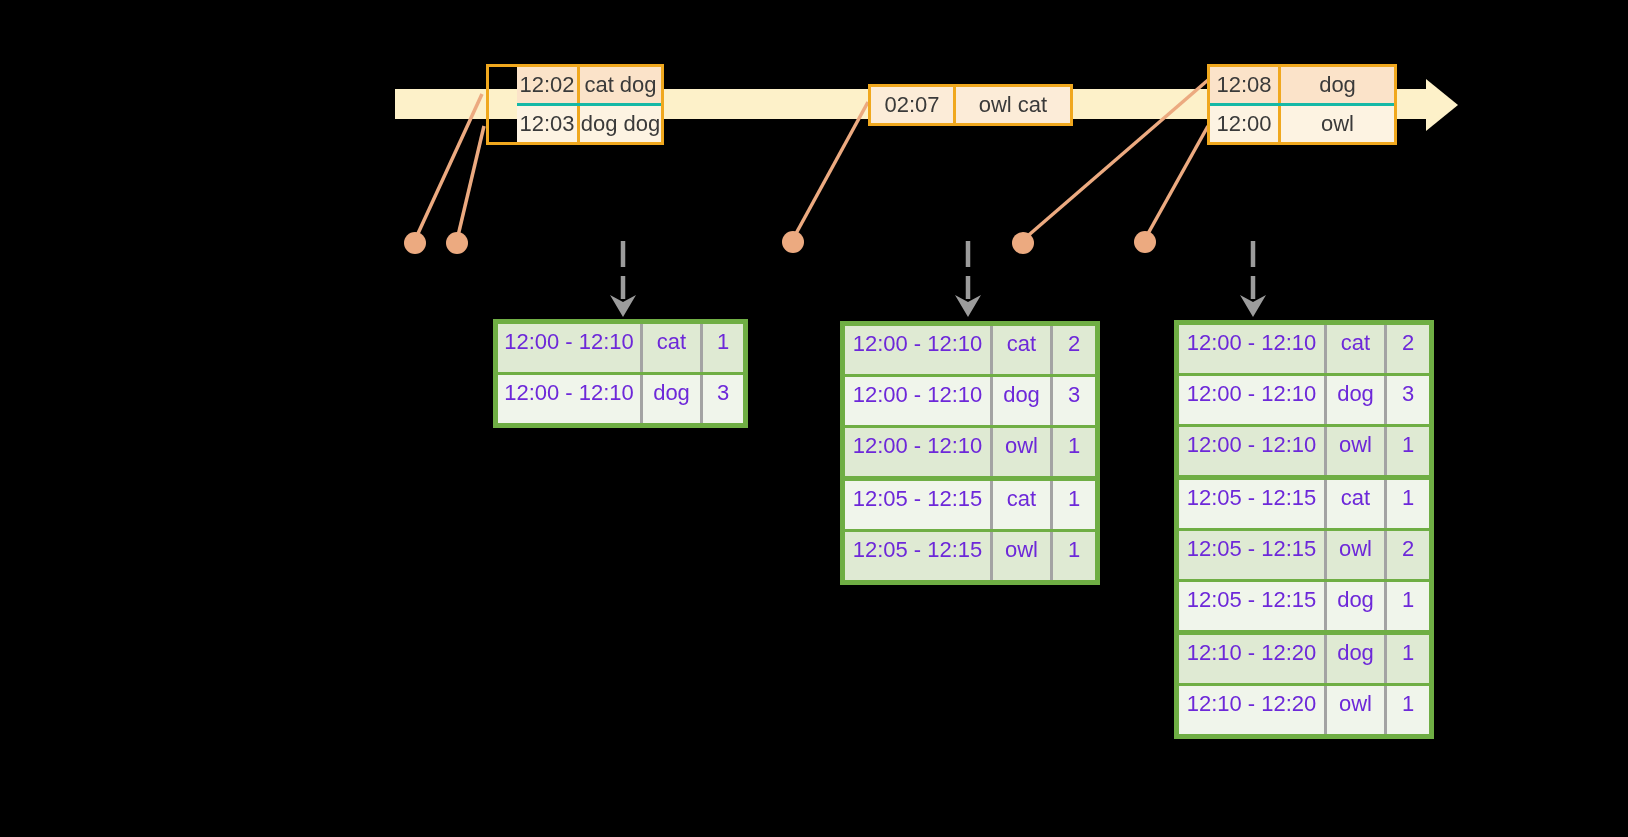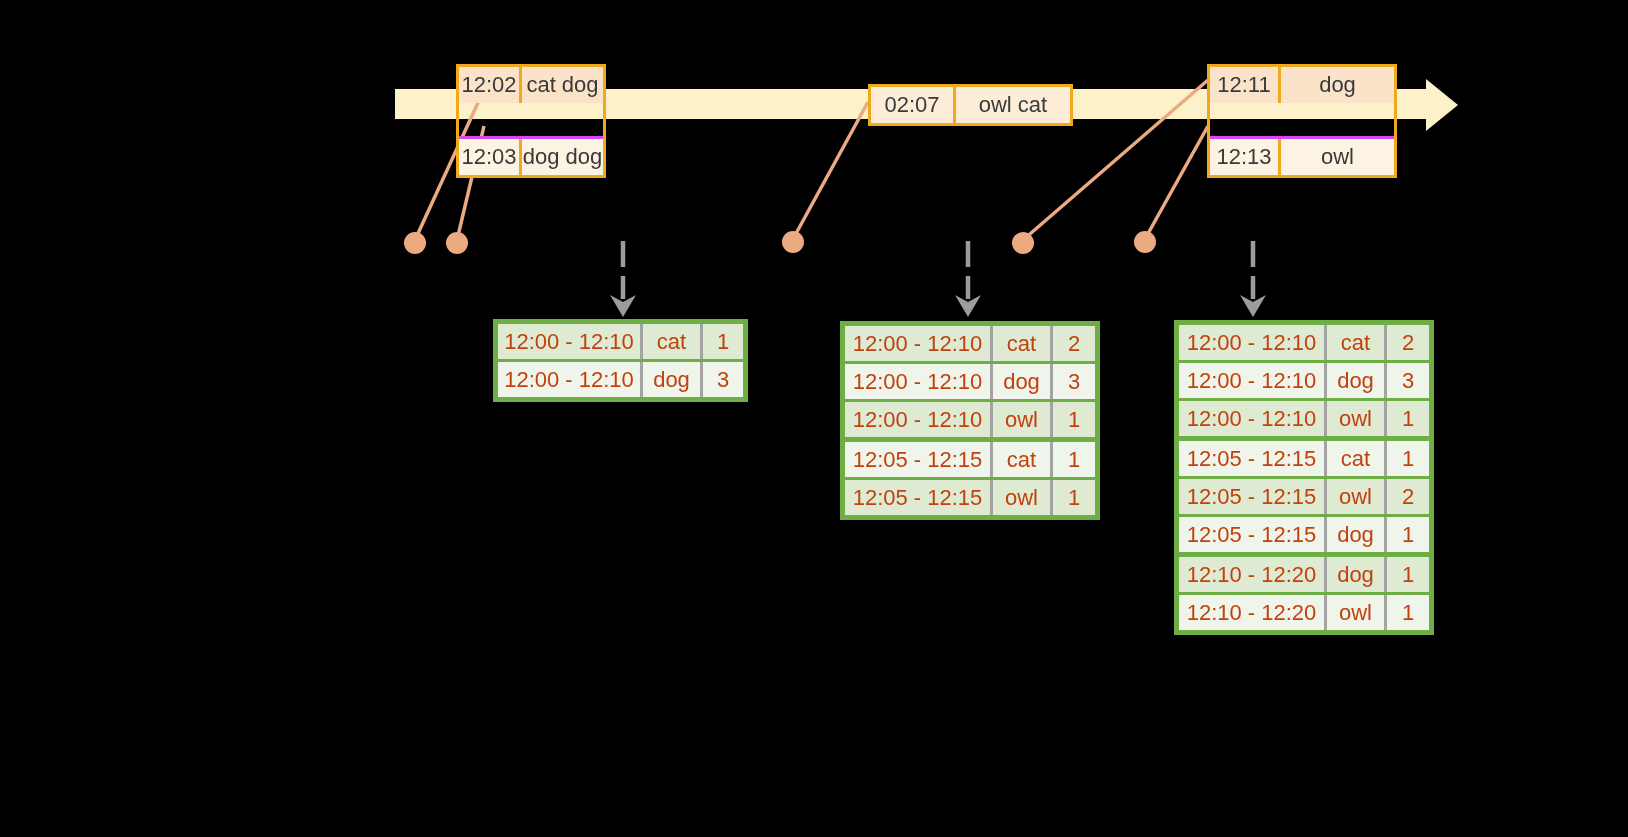--- a/index.html
+++ b/index.html
@@ -10,32 +10,32 @@
   
   .band { position:absolute; left:395px; top:89px; width:1031px; height:30px; background:#fdf1c9; z-index:1; }
   .band-head { position:absolute; left:1426px; top:79px; width:0; height:0;
     border-top:26px solid transparent; border-bottom:26px solid transparent;
     border-left:32px solid #fdf1c9; z-index:1; }
   
   .overlay { position:absolute; left:0; top:0; z-index:2; }
   
   .etable { position:absolute; z-index:3; border:3px solid #f0a81e; }
   .erow { display:flex; }
-  .erow + .erow { border-top:3px solid #d946ef;margin-top:33px; }
+  .erow + .erow { border-top:3px solid #14b8a6; }
   .ecell { height:36px; line-height:36px; text-align:center; font-size:22px; color:#3a3a3a; }
   .ecell + .ecell { border-left:3px solid #f0a81e; }
   .fill-dark  { background:#fbe3c9; }
   .fill-light { background:#fdf3e2; }
   .fill-mid   { background:#fcecd8; }
   
   .rtable { position:absolute; z-index:3; border:5px solid #6fae44; }
   .rrow { display:flex; }
   .rrow + .rrow { border-top:3px solid #6fae44; }
   .rrow.gsep { border-top:5px solid #6fae44; }
-  .rcell { height:35px; line-height:35px; text-align:center; font-size:22px; color:#c2410c; }
+  .rcell { height:48px; line-height:35px; text-align:center; font-size:22px; color:#6d28d9; }
   .rcell + .rcell { border-left:3px solid #a3a3a3; }
   .rrow:nth-child(odd)  .rcell { background:#dfead3; }
   .rrow:nth-child(even) .rcell { background:#f0f5eb; }
 </style>
 </head>
 <body>
 
 <div class="stage">
 
   <div class="band"></div>
@@ -61,45 +61,45 @@
     <g>
       <line x1="968" y1="241" x2="968" y2="299" stroke="#9c9c9c" stroke-width="4.5" stroke-dasharray="26 9"></line>
       <polygon points="955,295 968,317 981,295 968,302" fill="#9c9c9c"></polygon>
     </g>
     <g>
       <line x1="1253" y1="241" x2="1253" y2="299" stroke="#9c9c9c" stroke-width="4.5" stroke-dasharray="26 9"></line>
       <polygon points="1240,295 1253,317 1266,295 1253,302" fill="#9c9c9c"></polygon>
     </g>
   </svg>
 
-  <div class="etable" style="left:456px; top:64px;">
+  <div class="etable" style="left:486px; top:64px;padding-left:28px;">
     <div class="erow">
       <div class="ecell fill-dark" style="width:60px">12:02</div>
       <div class="ecell fill-dark" style="width:81px">cat dog</div>
     </div>
     <div class="erow">
       <div class="ecell fill-light" style="width:60px">12:03</div>
       <div class="ecell fill-light" style="width:81px">dog dog</div>
     </div>
   </div>
 
   <div class="etable" style="left:868px; top:84px;">
     <div class="erow">
       <div class="ecell fill-mid" style="width:82px">02:07</div>
       <div class="ecell fill-mid" style="width:114px">owl cat</div>
     </div>
   </div>
 
   <div class="etable" style="left:1207px; top:64px;">
     <div class="erow">
-      <div class="ecell fill-dark" style="width:68px">12:11</div>
+      <div class="ecell fill-dark" style="width:68px">12:08</div>
       <div class="ecell fill-dark" style="width:113px">dog</div>
     </div>
     <div class="erow">
-      <div class="ecell fill-light" style="width:68px">12:13</div>
+      <div class="ecell fill-light" style="width:68px">12:00</div>
       <div class="ecell fill-light" style="width:113px">owl</div>
     </div>
   </div>
 
   <div class="rtable" style="left:493px; top:319px;">
     <div class="rrow">
       <div class="rcell" style="width:142px">12:00 - 12:10</div>
       <div class="rcell" style="width:57px">cat</div>
       <div class="rcell" style="width:40px">1</div>
     </div>

